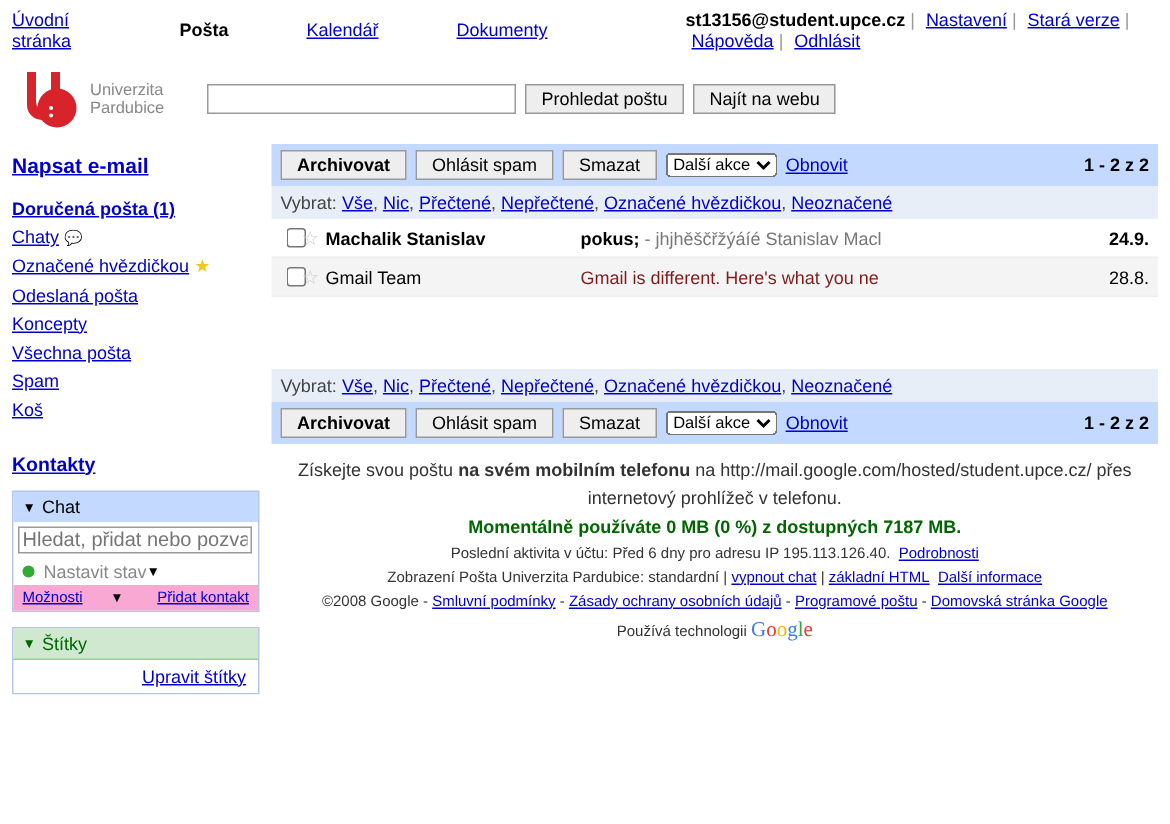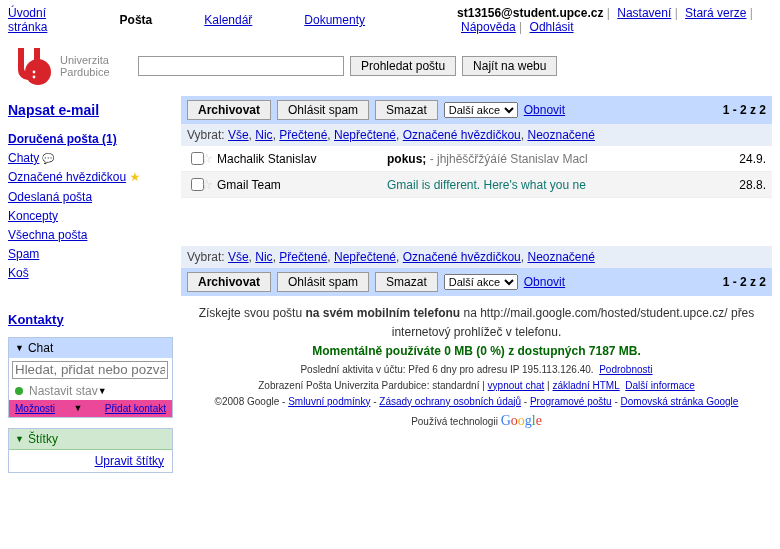--- a/index.html
+++ b/index.html
@@ -18,44 +18,44 @@
   .searchbar input[type=text] { width:200px; height:16px; border:1px solid #999; }
   .btn { background:#eee; border:1px solid #999; padding:2px 10px; font-size:12px; cursor:pointer; }
   .search-links { font-size:10px; margin-left:6px; line-height:1.2;}
   .main { display:flex; padding:0 8px; }
   .side { width:165px; padding-right:8px; }
   .compose { font-size:14px; font-weight:bold; display:block; margin:6px 0 12px 0; }
   .navlist { list-style:none; margin:0; padding:0; line-height:1.6; }
   .navlist li.sel a { font-weight:bold; }
   .star-icon { color:#f5c518; text-decoration:none; }
   .chat-bubble { font-size:10px; color:#888; text-decoration:none;}
-  .section-head { font-size:13px; font-weight:bold; margin-top:28px; }
+  .section-head { font-size:13px; font-weight:bold; margin-top:18px; }
   .chatbox, .labelbox { border:1px solid #b5c7e4; margin-top:10px; }
   .boxhead { background:#c3d9ff; padding:3px 6px; display:flex; align-items:center; }
   .boxhead.green { background:#cfe8cf; border-bottom:1px solid #9c9;}
   .tri { font-size:9px; margin-right:4px; }
   .chatbox input { width:150px; height:14px; border:1px solid #999; margin:3px;}
   .chat-row { padding:2px 6px; display:flex; align-items:center; }
   .dot-green { width:8px; height:8px; background:#3a3; border-radius:50%; display:inline-block; margin-right:6px;}
-  .chat-foot { background:#ec4899; padding:3px 6px; display:flex; justify-content:space-between; font-size:10px;}
+  .chat-foot { background:#f9a8d4; padding:3px 6px; display:flex; justify-content:space-between; font-size:10px;}
   .labelbody { text-align:right; padding:4px 8px; font-size:12px;}
   .content { flex:1; }
   .toolbar { background:#c3d9ff; padding:4px 6px; display:flex; align-items:center; gap:6px; }
   .toolbar .right { margin-left:auto; font-weight:bold; }
   .selectrow { background:#e8eef7; padding:4px 6px; font-size:12px; color:#444; }
   .selectrow a { color:#0000cc; }
   .msgrow { display:flex; align-items:center; padding:3px 6px; border-bottom:1px solid #eee; background:#fff; }
   .msgrow.alt { background:#f4f4f4; }
   .msgrow .chk { width:14px; }
   .msgrow .star { width:16px; color:#ccc; font-size:13px; }
   .msgrow .from { width:170px; white-space:nowrap; overflow:hidden; }
   .msgrow .subj { flex:1; white-space:nowrap; overflow:hidden; color:#444; }
   .msgrow .subj b { color:#000; }
   .msgrow .date { width:44px; text-align:right; white-space:nowrap;}
-  .msgrow.unread .from, .msgrow.unread .date { font-weight:normal; }
+  .msgrow.unread .from, .msgrow.unread .date { font-weight:bold; }
   .msglist { background:#fff; min-height:100px;}
   .footer { text-align:center; font-size:12px; color:#333; padding:8px; line-height:1.6;}
   .footer .quota { color:#060; font-weight:bold; font-size:12px;}
   .footer .small { font-size:10px; }
   .google-logo { display:inline-block; font-family:Georgia,serif; font-size:14px;}
   .g-b{color:#3b7ded}.g-r{color:#e33b2e}.g-y{color:#f7b500}.g-g{color:#2da94f}
   select { font-size:11px; }
 </style>
 </head>
 <body>
@@ -158,21 +158,21 @@
           <span class="chk"><input type="checkbox" style=""></span>
           <span class="star">☆</span>
           <span class="from">Machalik Stanislav</span>
           <span class="subj"><b>pokus;</b><span class="snip" style="color:#777"> - jhjhěščřžýáíé Stanislav Macl</span></span>
           <span class="date">24.9.</span>
         </div>
         <div class="msgrow alt">
           <span class="chk"><input type="checkbox" style=""></span>
           <span class="star">☆</span>
           <span class="from">Gmail Team</span>
-          <span class="subj"><b></b><span class="snip" style="color:#0f766e">Gmail is different. Here's what you ne</span></span>
+          <span class="subj"><b></b><span class="snip" style="color:#7f1d1d">Gmail is different. Here's what you ne</span></span>
           <span class="date">28.8.</span>
         </div>
       </div>
 
     <div class="selectrow">
       <span>Vybrat:</span>
       <a>Vše</a>,
       <a>Nic</a>,
       <a>Přečtené</a>,
       <a>Nepřečtené</a>,

